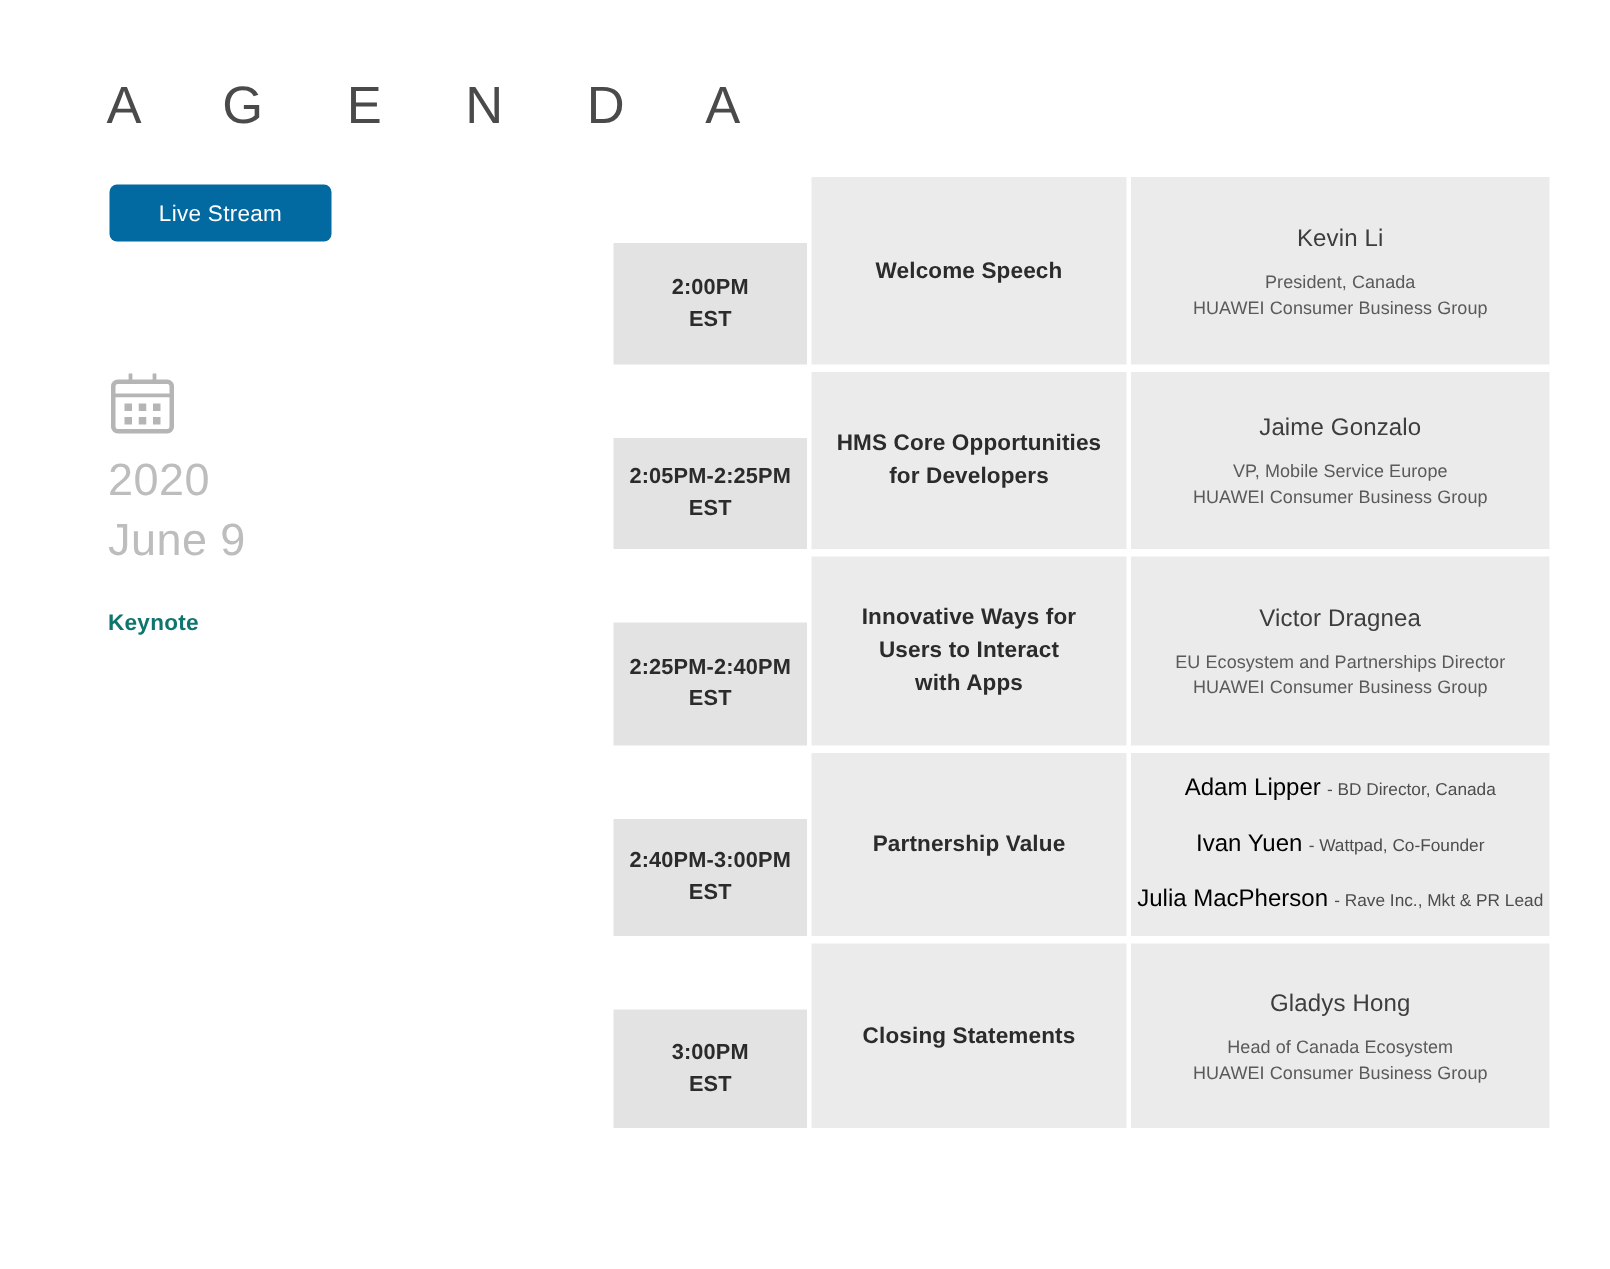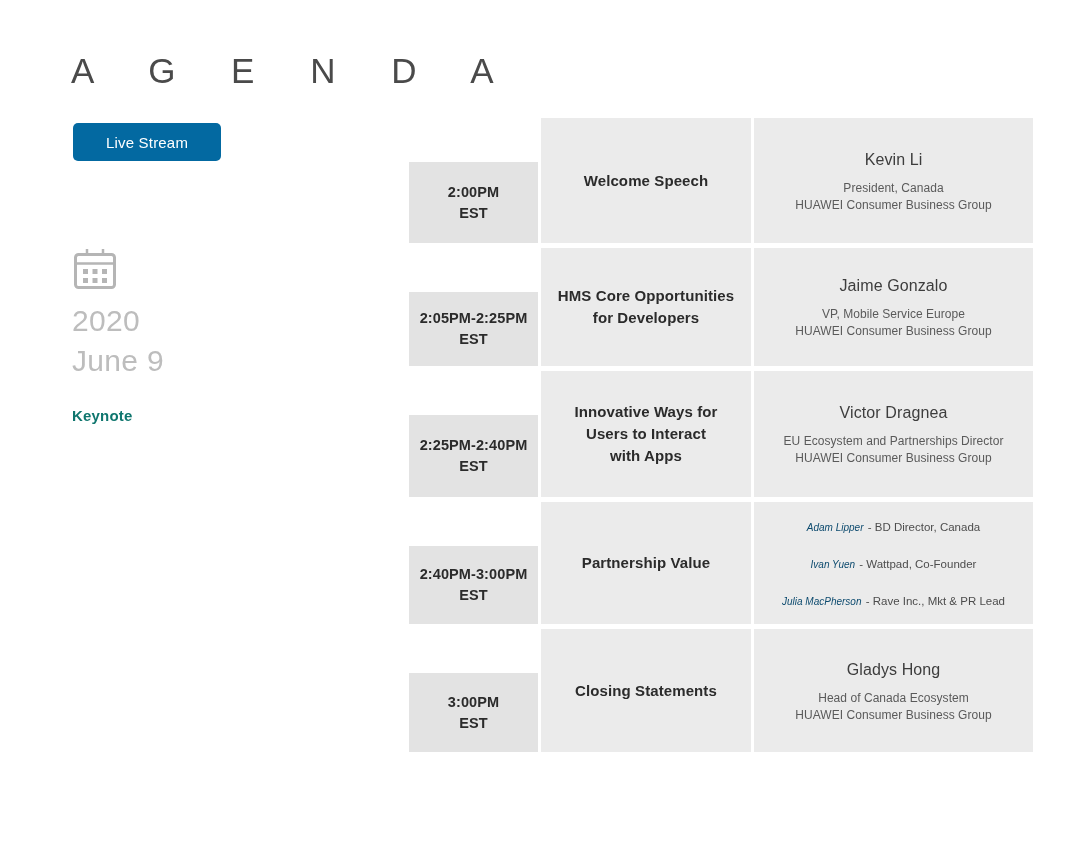--- a/index.html
+++ b/index.html
@@ -119,21 +119,21 @@
     letter-spacing: 0.05px;
   }
   
   .panel-list { display: flex; flex-direction: column; gap: 16px; width: 100%; }
   .panel-item {
     font-size: 15px;
     color: #3d3d3d;
     line-height: 19px;
     white-space: nowrap;
   }
-  .panel-item .p-name { font-size: 10px; color: #0c4a6e; font-style: italic; }
+  .panel-item .p-name { font-size: 16px; color: #000000; }
   .panel-item .p-role { font-size: 11.5px; color: #4d4d4d; margin-top: 42px; }
 
   
   .h1 { height: 125px; }
   .h2 { height: 118px; }
   .h3 { height: 126px; border-radius: 23px; }
   .h4 { height: 122px; }
   .h5 { height: 123px; }
 </style>
 </head>

